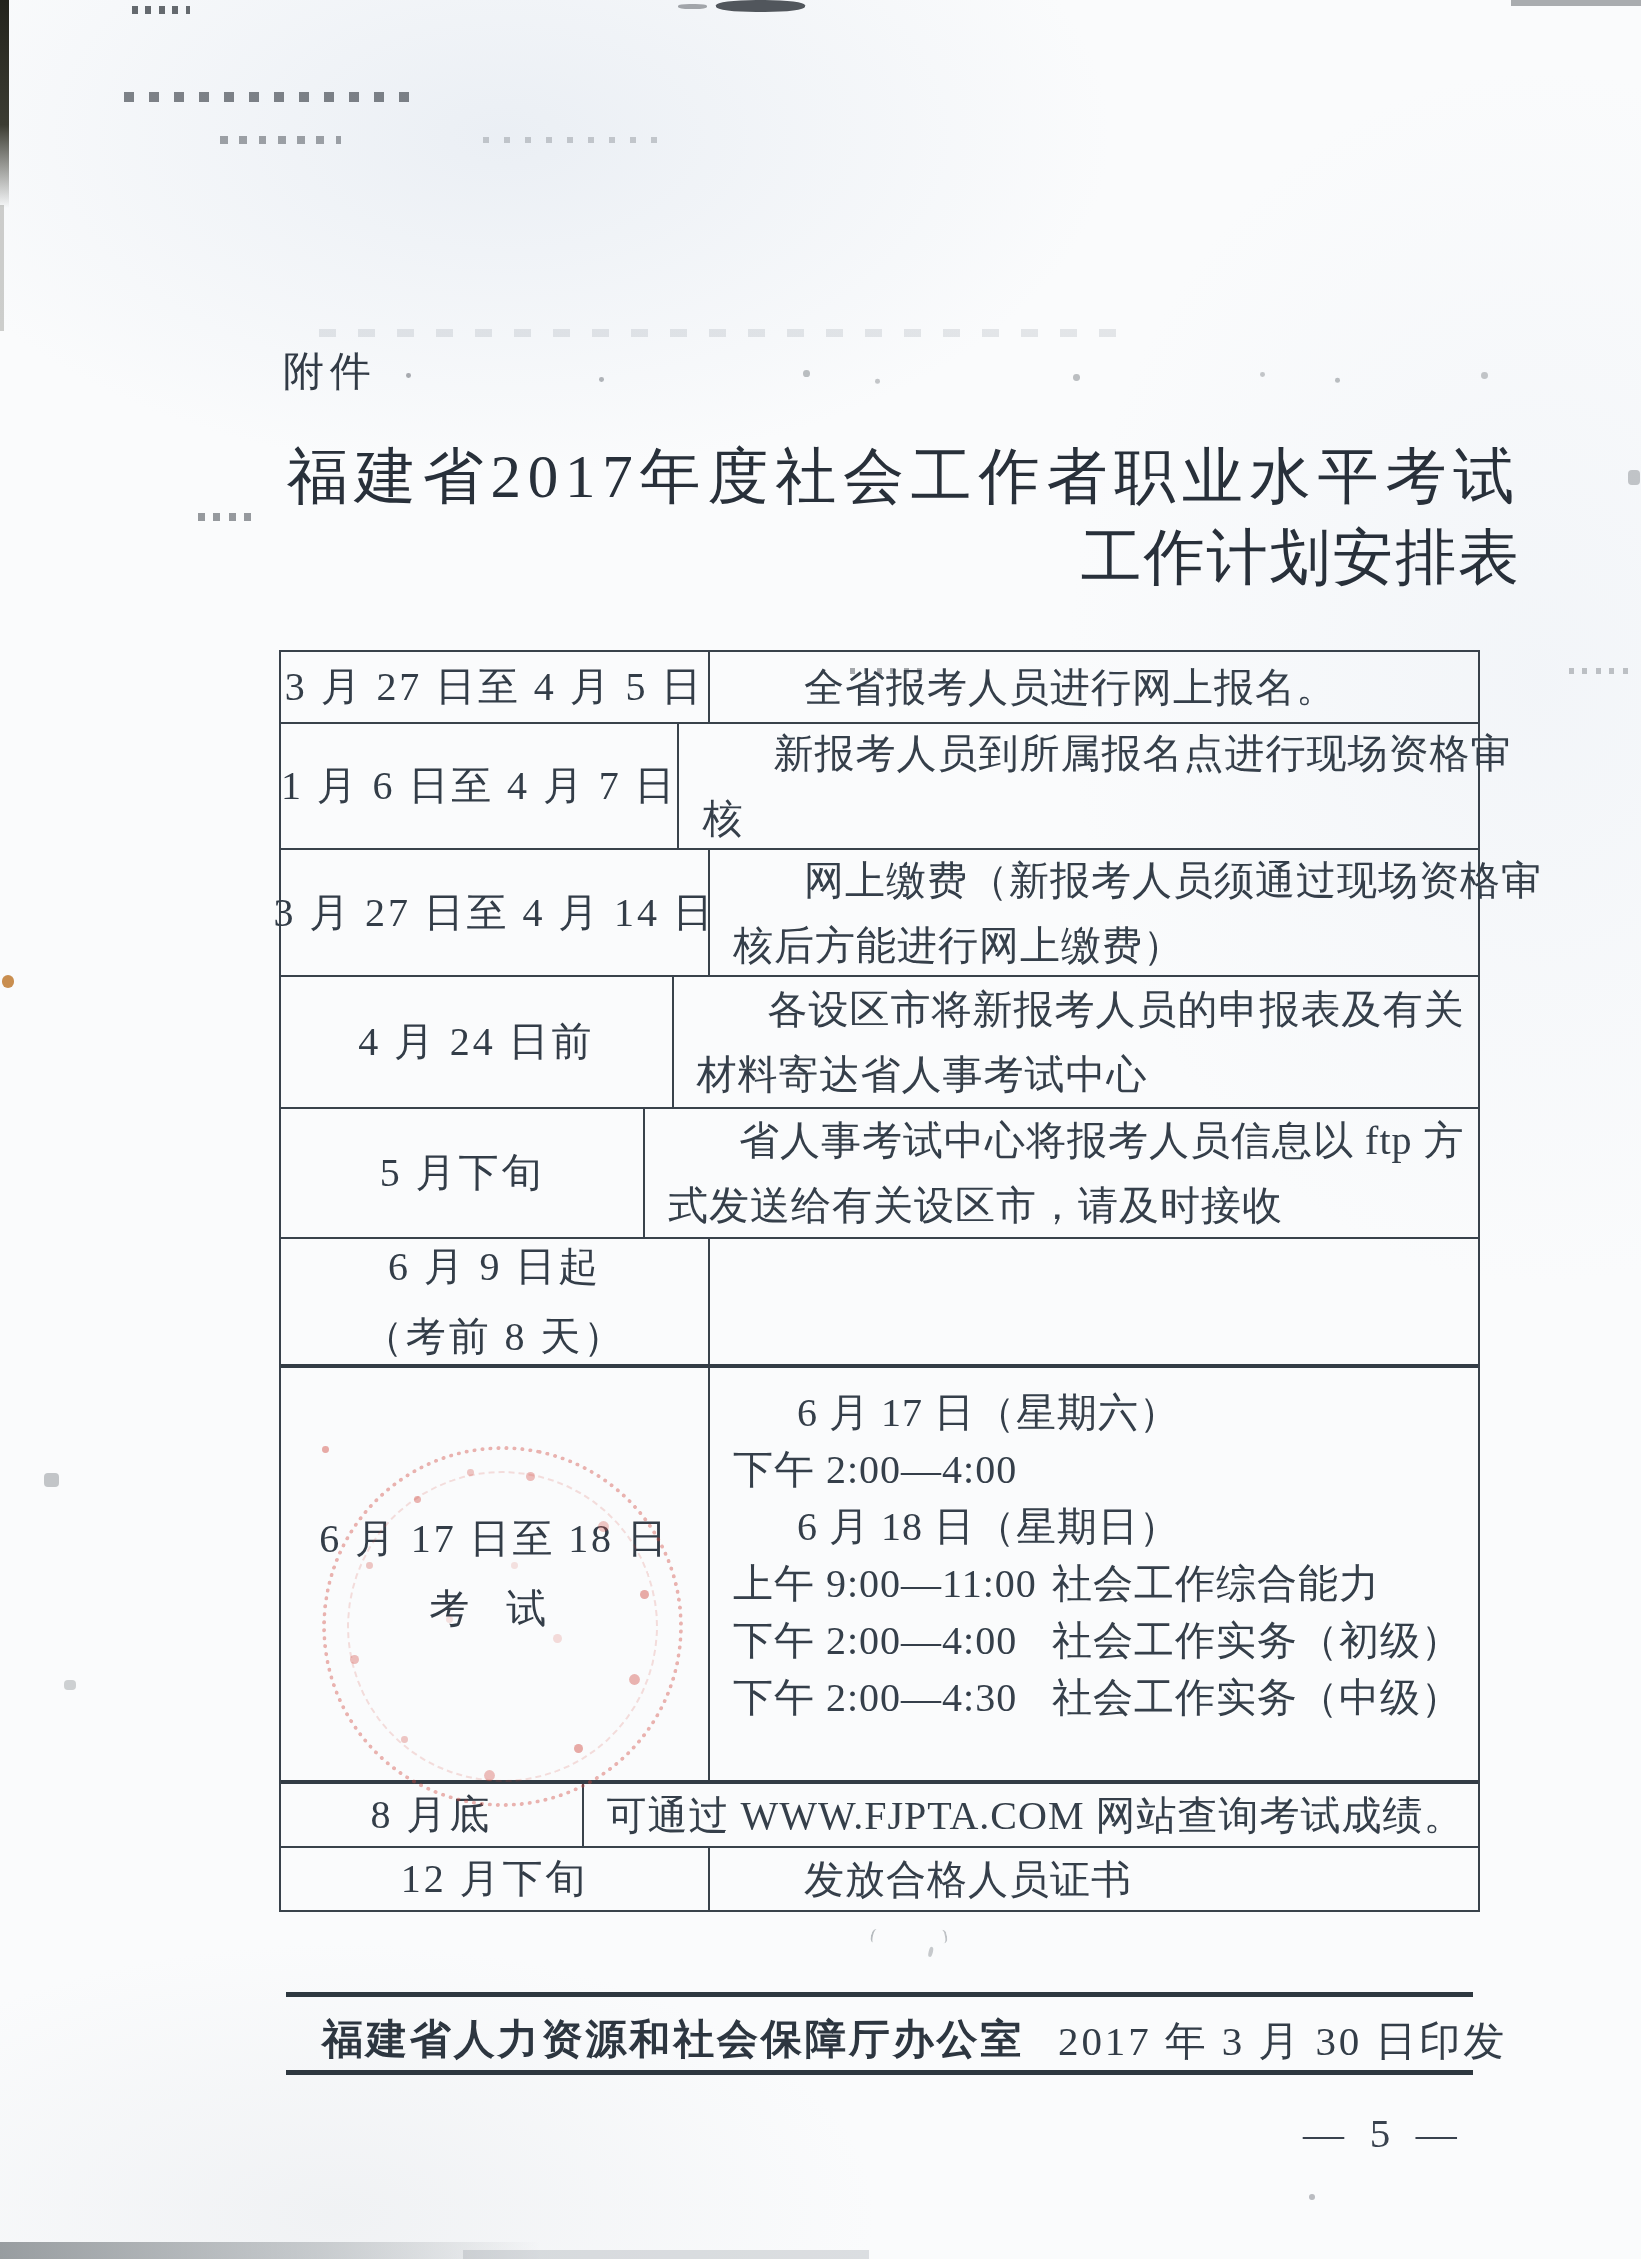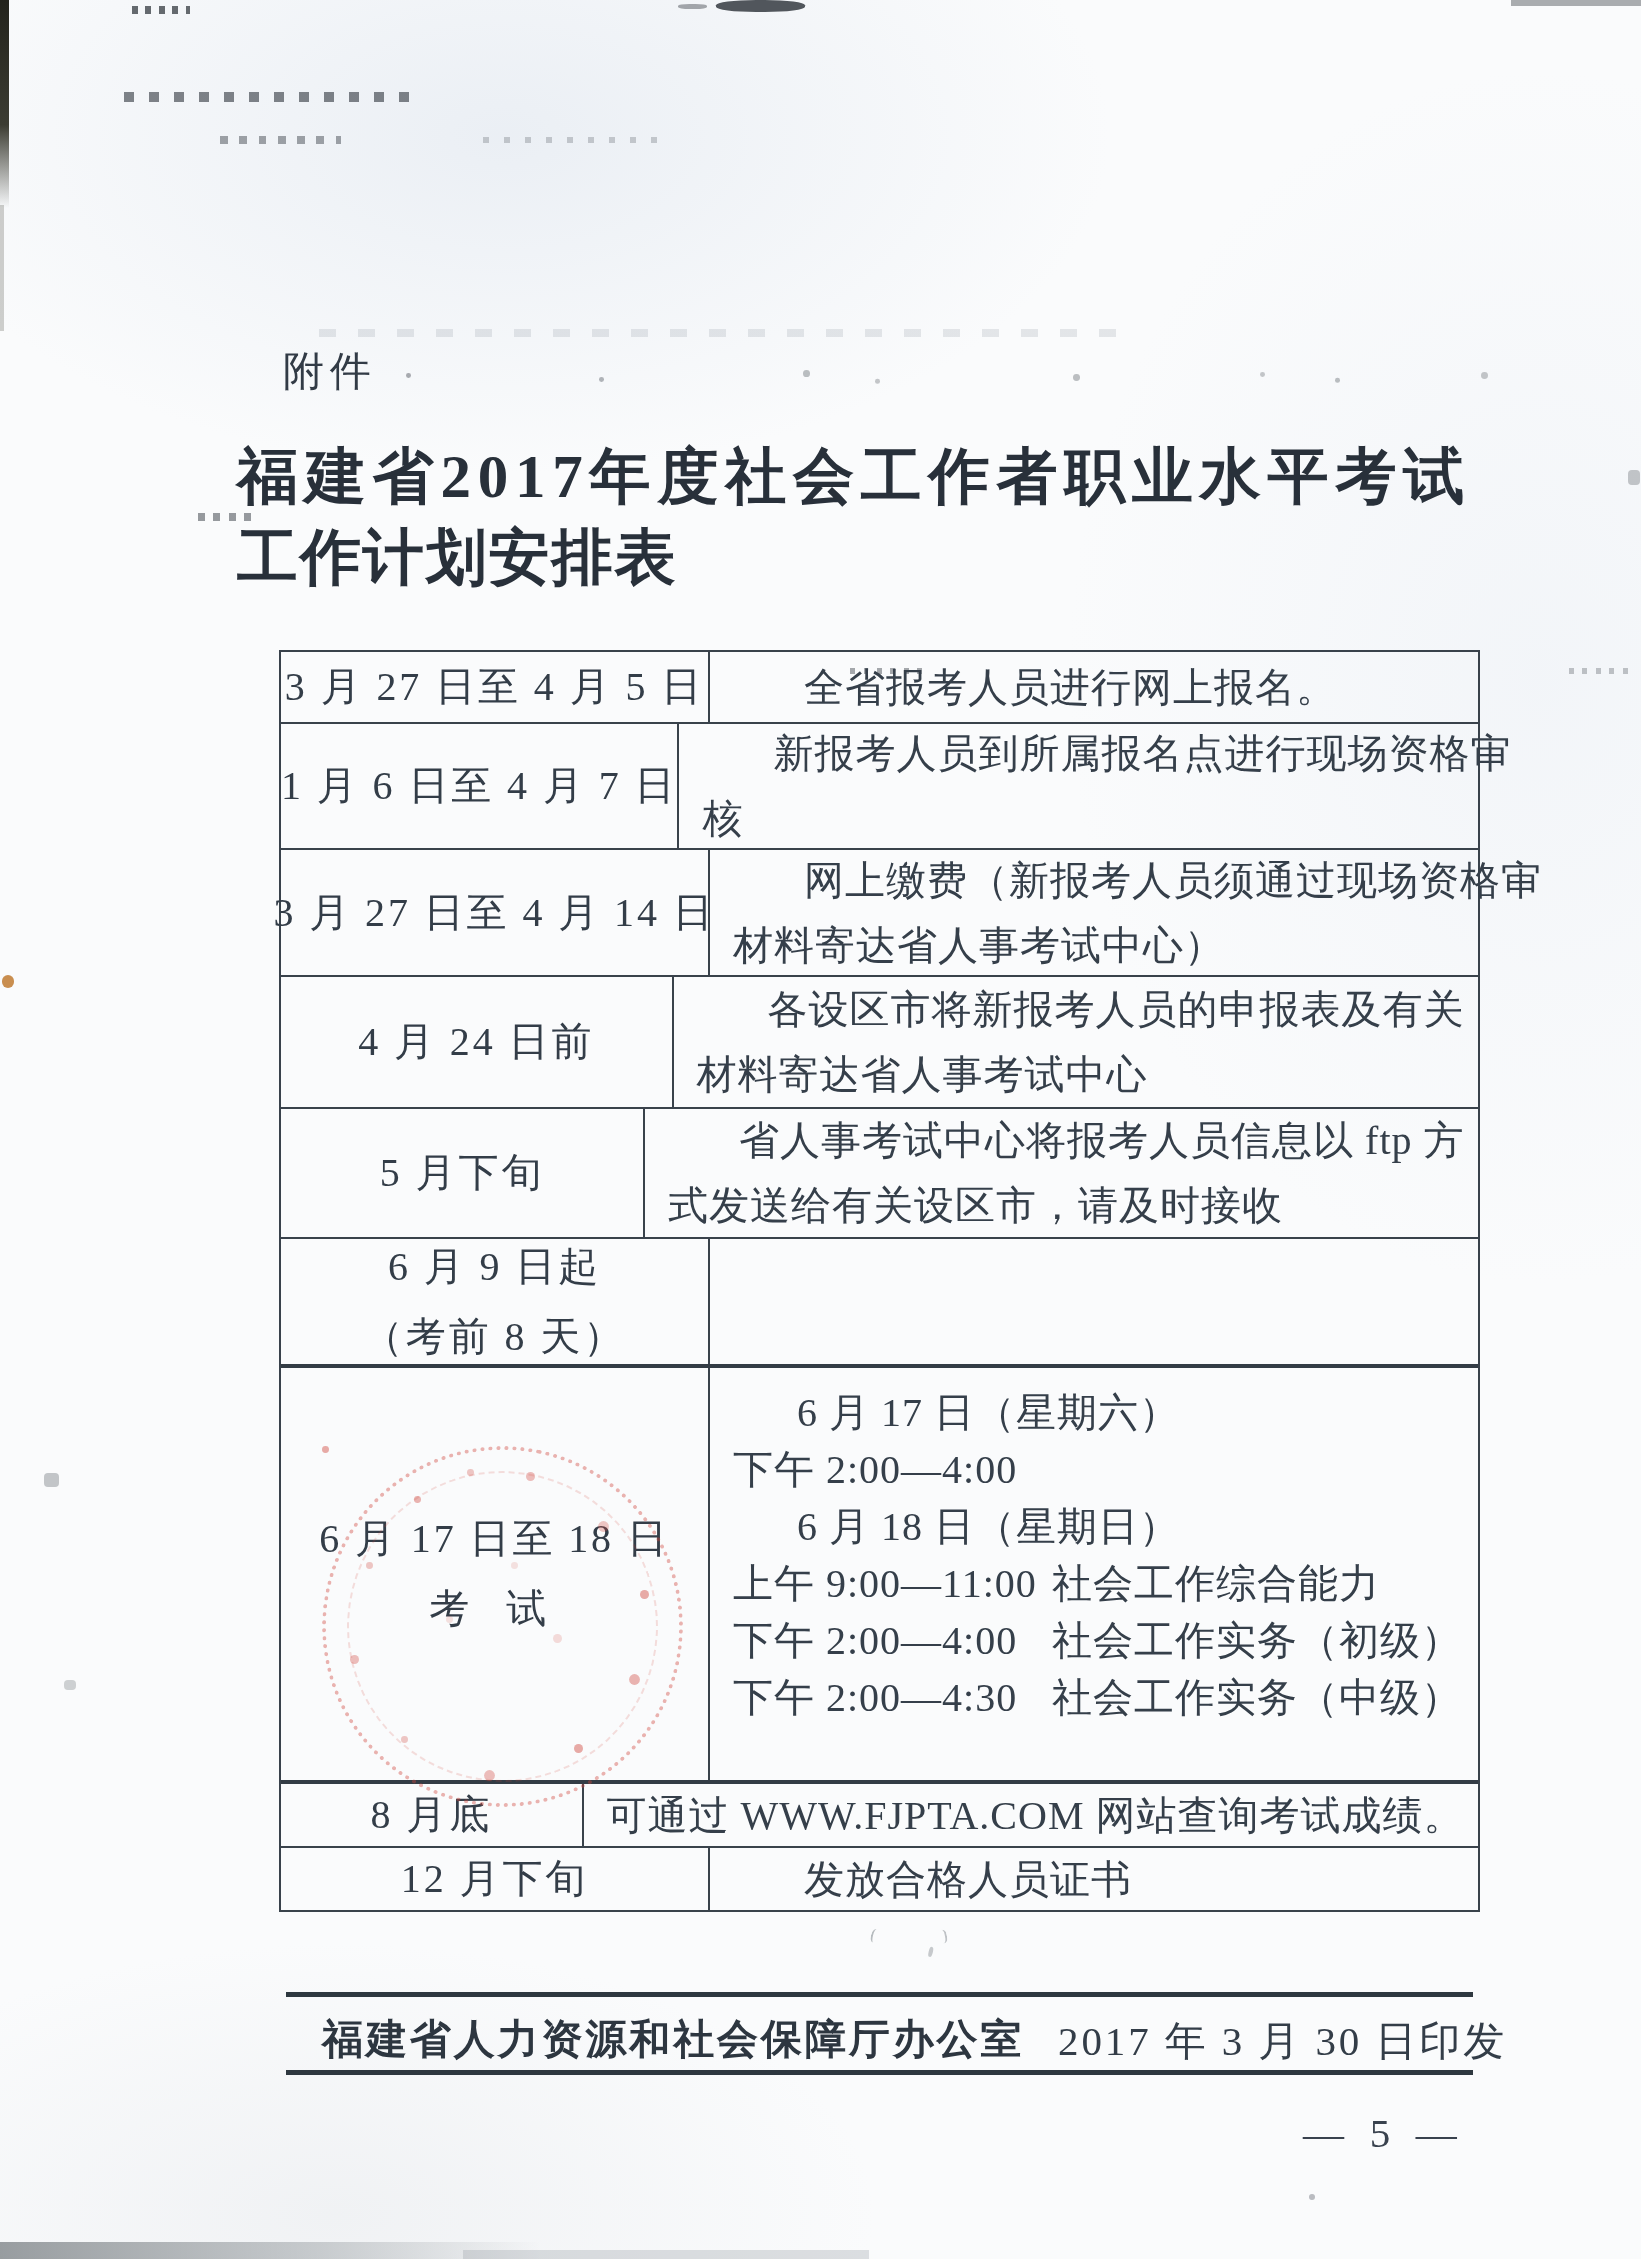--- a/index.html
+++ b/index.html
@@ -9,21 +9,21 @@
     background-image:
       radial-gradient(ellipse 869px 483px at 30% 6%, rgba(222,229,238,.55), rgba(222,229,238,0) 70%),
       radial-gradient(ellipse 676px 869px at 92% 30%, rgba(228,234,242,.35), rgba(228,234,242,0) 70%),
       radial-gradient(ellipse 772px 386px at 20% 98%, rgba(225,228,232,.40), rgba(225,228,232,0) 70%);
     font-family:"Liberation Serif","DejaVu Serif",serif;
     color:#39424e;
     padding-left:33px;
   }
   
   .attachment{position:absolute;left:283px;top:344px;font-size:41px;letter-spacing:5.8px;color:#323b46;}
-  .title-wrap{position:absolute;left:237px;top:436px;width:1284px;text-align:left;color:#28303a;font-weight:bold;}
+  .title-wrap{position:absolute;left:237px;top:436px;width:1284px;text-align:right;color:#28303a;font-weight:normal;}
   .title-line1{font-size:61px;letter-spacing:6.8px;line-height:81px;}
   .title-line2{font-size:61px;letter-spacing:1.9px;line-height:81px;}
   
   .doc-table{
     position:absolute;left:279px;top:650px;width:1201px;height:1262px;
     border:2.9px solid #39424b;box-sizing:border-box;display:flex;flex-direction:column;
     background:transparent;
   }
   .t-row{display:flex;box-sizing:border-box;border-top:2.9px solid #39424b;}
   .t-row.first{border-top:none;}
@@ -169,21 +169,21 @@
         <span class="line">核</span>
       </div>
     </div>
 
     <div class="t-row" style="height:127px">
       <div class="cell date">
         <span class="dline">3 月 27 日至 4 月 14 日</span>
       </div>
       <div class="cell content">
         <span class="line indent">网上缴费（新报考人员须通过现场资格审</span>
-        <span class="line">材料寄达省人事考试中心）</span>
+        <span class="line">核后方能进行网上缴费）</span>
       </div>
     </div>
 
     <div class="t-row" style="height:133px">
       <div class="cell date">
         <span class="dline">4 月 24 日前</span>
       </div>
       <div class="cell content">
         <span class="line indent">各设区市将新报考人员的申报表及有关</span>
         <span class="line">材料寄达省人事考试中心</span>

